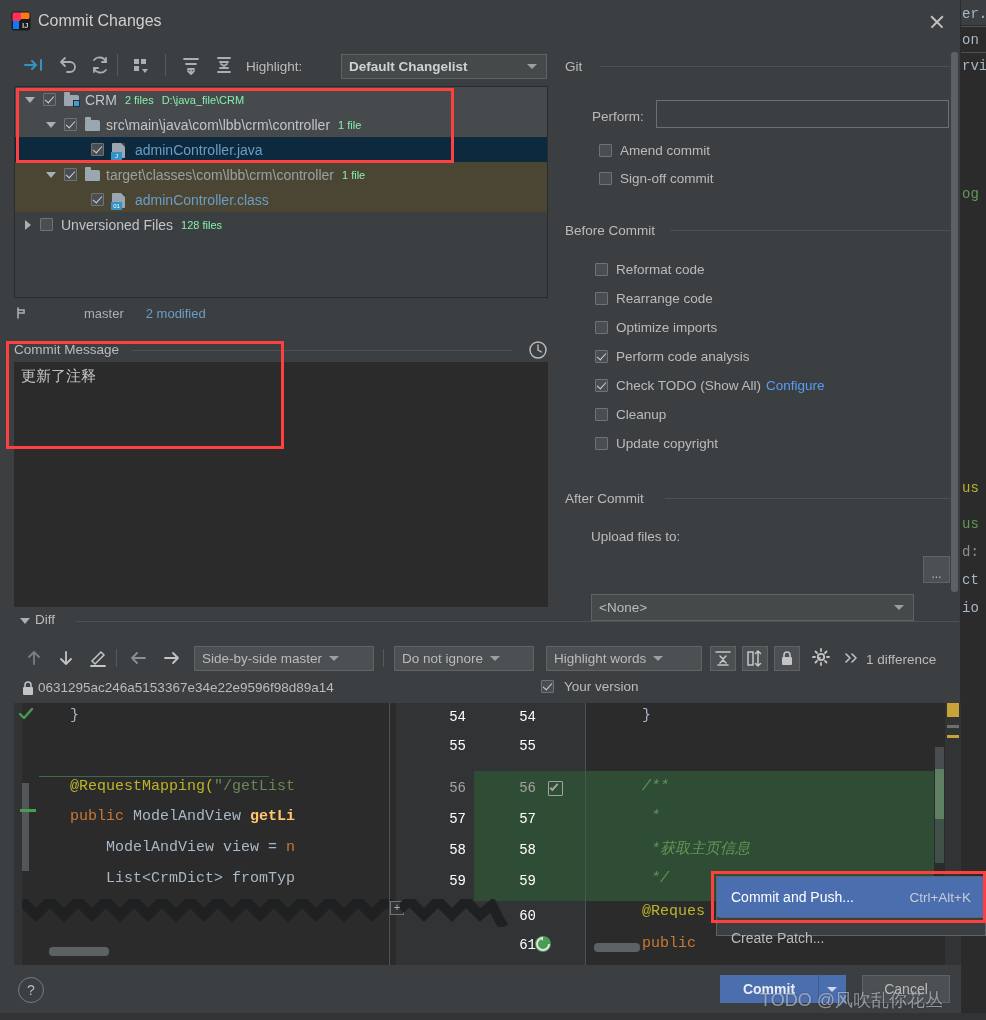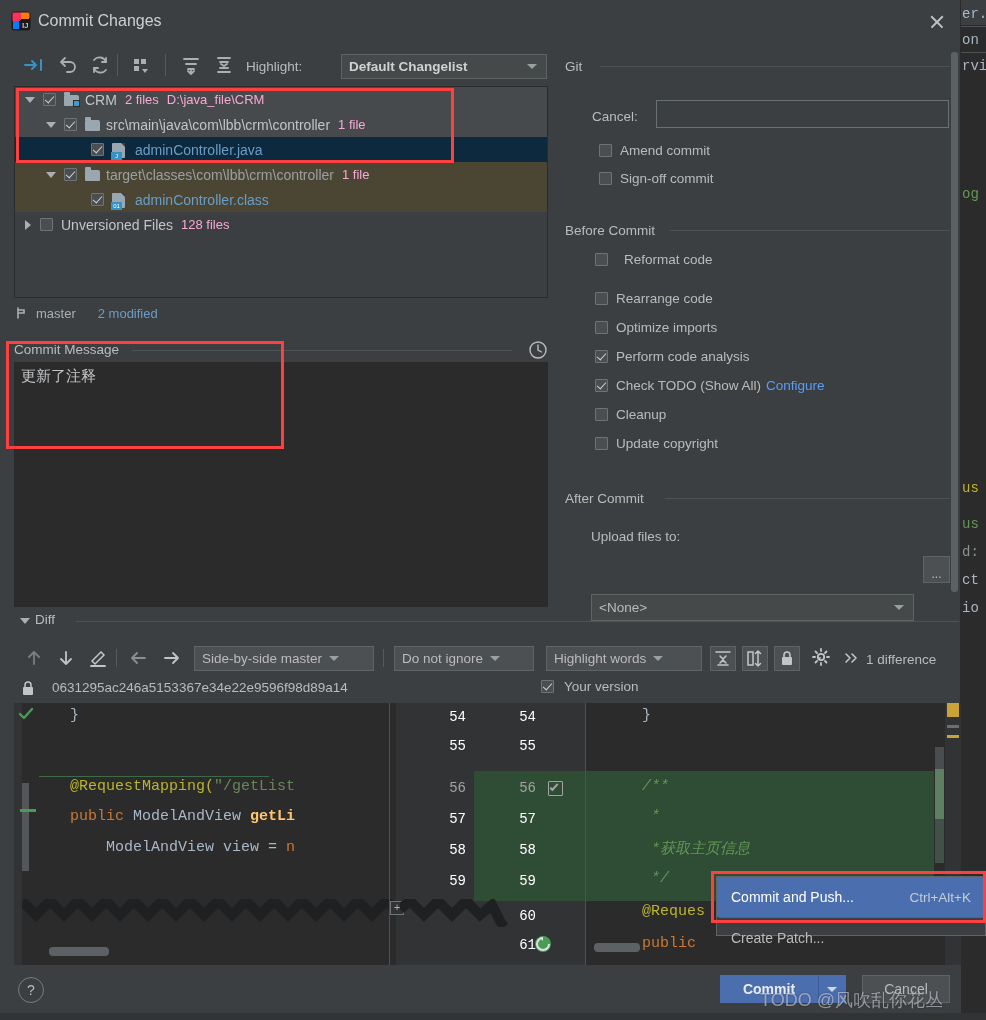--- a/index.html
+++ b/index.html
@@ -143,29 +143,29 @@
   }
   .filedoc .badge {
     position: absolute; left: -1px; bottom: -2px;
     width: 11px; height: 8px; background: #3592c4; color: #ffffff;
     font-size: 6px; line-height: 8px; text-align: center;
     font-family: "Liberation Sans", sans-serif;
   }
   .t-name { font-size: 14px; color: #c2c4c6; }
   .t-name.link { color: #6a9dc7; }
   .t-name.ignored-name { color: #9aa0a2; }
-  .t-meta { font-size: 13px; color: #f9a8d4; }
+  .t-meta { font-size: 11px; color: #86efac; }
 
   
   .branch-row {
     position: absolute; left: 14px; top: 302px; width: 534px; height: 22px;
     display: flex; align-items: center;
   }
   .branch-icon { width: 14px; height: 14px; position: relative; }
-  .branch-name { font-size: 13px; color: #a9afb2; }
+  .branch-name { font-size: 13px; color: #a9afb2; margin-left: 48px; }
   .branch-mod  { font-size: 13px; color: #6a9dc7; }
 
   
   .cm-section { position: absolute; left: 14px; top: 342px; width: 534px; }
   .cm-title { position: absolute; left: 0; top: 0; font-size: 13.5px; color: #bbbbbb; }
   .cm-line { position: absolute; left: 118px; top: 8px; right: 36px; height: 1px; background: #4e5254; }
   .cm-clock { position: absolute; right: 0; top: -2px; width: 20px; height: 20px; cursor: pointer; }
   .cm-box {
     position: absolute; left: 0; top: 20px; width: 534px; height: 245px;
     background: #2b2b2b; border: 1px solid #2b2b2b;
@@ -233,21 +233,21 @@
   .dt-combo .dc-text { padding: 0 7px; font-size: 13.5px; color: #bbbbbb; white-space: nowrap; }
   .dt-togglebtn {
     position: absolute; top: 4px; height: 25px; width: 26px;
     background: #4c5052; border: 1px solid #5e6364; cursor: pointer;
   }
   .dt-count { position: absolute; top: 10px; font-size: 13.5px; color: #bbbbbb; }
 
   .diff-revrow { position: absolute; left: 0; top: 676px; width: 961px; height: 24px; }
   .lock-icon { position: absolute; left: 21px; top: 4px; width: 14px; height: 16px; }
   .rev-hash {
-    position: absolute; left: 52px; top: 4px;
+    position: absolute; left: 38px; top: 4px;
     font-size: 13.5px; color: #bbbbbb;
     font-family: "Liberation Sans", sans-serif;
   }
   .yourver { position: absolute; left: 541px; top: 3px; display: flex; align-items: center; }
   .yourver .cb { margin-right: 10px; }
   .yourver .yv-text { font-size: 13.5px; color: #bbbbbb; }
 
   .diff-body {
     position: absolute; left: 14px; top: 703px; width: 947px; height: 262px;
     overflow: hidden; background: #2b2b2b;
@@ -529,36 +529,36 @@
 
     <div class="redbox" style="left:16px; top:88px; width:438px; height:75px;"></div>
 
     <div class="redbox" style="left:6px; top:341px; width:278px; height:108px;"></div>
 
     <div class="rpanel">
 
       <div class="grp-title" style="left:5px; top:11px;">Git</div>
       <div class="grp-line" style="left:40px; top:18px; width:350px;"></div>
 
-      <div class="r-label" style="left:32px; top:61px;">Cancel:</div>
+      <div class="r-label" style="left:32px; top:61px;">Perform:</div>
       <div class="textfield" style="left:96px; top:52px; width:293px; height:28px;"></div>
 
       <div class="chk-row" style="left:39px; top:95px;">
         <div class="cb"></div>
         <div class="chk-text">Amend commit</div>
       </div>
       <div class="chk-row" style="left:39px; top:123px;">
         <div class="cb"></div>
         <div class="chk-text">Sign-off commit</div>
       </div>
 
       <div class="grp-title" style="left:5px; top:175px;">Before Commit</div>
       <div class="grp-line" style="left:110px; top:182px; width:280px;"></div>
 
-      <div class="chk-row" style="left:35px; top:204px;gap:8px;">
+      <div class="chk-row" style="left:35px; top:214px;">
         <div class="cb"></div>
         <div class="chk-text">Reformat code</div>
       </div>
       <div class="chk-row" style="left:35px; top:243px;">
         <div class="cb"></div>
         <div class="chk-text">Rearrange code</div>
       </div>
       <div class="chk-row" style="left:35px; top:272px;">
         <div class="cb"></div>
         <div class="chk-text">Optimize imports</div>
@@ -703,20 +703,21 @@
         </div>
         <div style="position:absolute;left:8px;top:80px;width:7px;height:88px;background:#545759;"></div>
         <div style="position:absolute;left:6px;top:106px;width:16px;height:3px;background:#499c54;"></div>
         <div style="position:absolute;left:25px;top:73px;width:230px;height:1px;background:#3c6b45;"></div>
 
         <div class="code-line" style="top:4px;"><span class="plain">    }</span></div>
         <div class="code-line" style="top:32px;"><span class="plain"></span></div>
         <div class="code-line" style="top:75px;"><span class="anno">    @RequestMapping(</span><span class="str">"/getList</span></div>
         <div class="code-line" style="top:105px;"><span class="kw">    public </span><span class="cls">ModelAndView </span><span class="mth">getLi</span></div>
         <div class="code-line" style="top:136px;"><span class="cls">        ModelAndView view = </span><span class="kw">n</span></div>
+        <div class="code-line" style="top:167px;"><span class="cls">        List&lt;CrmDict&gt; fromTyp</span></div>
 
         <svg style="position:absolute;left:8px;top:196px;" width="374" height="28">
           <path d="M0 2 L14 16 L28 2 L42 16 L56 2 L70 16 L84 2 L98 16 L112 2 L126 16 L140 2 L154 16 L168 2 L182 16 L196 2 L210 16 L224 2 L238 16 L252 2 L266 16 L280 2 L294 16 L308 2 L322 16 L336 2 L350 16 L364 2 L374 10" stroke="#1f2021" stroke-width="10" fill="none"></path>
         </svg>
         <div style="position:absolute;left:375px;top:0;width:1px;height:262px;background:#4e5254;"></div>
         <div style="position:absolute;left:35px;top:244px;width:60px;height:9px;background:#5c6164;border-radius:4px;"></div>
       </div>
 
       <div class="pane-gut">
         <div style="position:absolute;left:0;top:73px;width:78px;height:124px;background:#313335;"></div>

